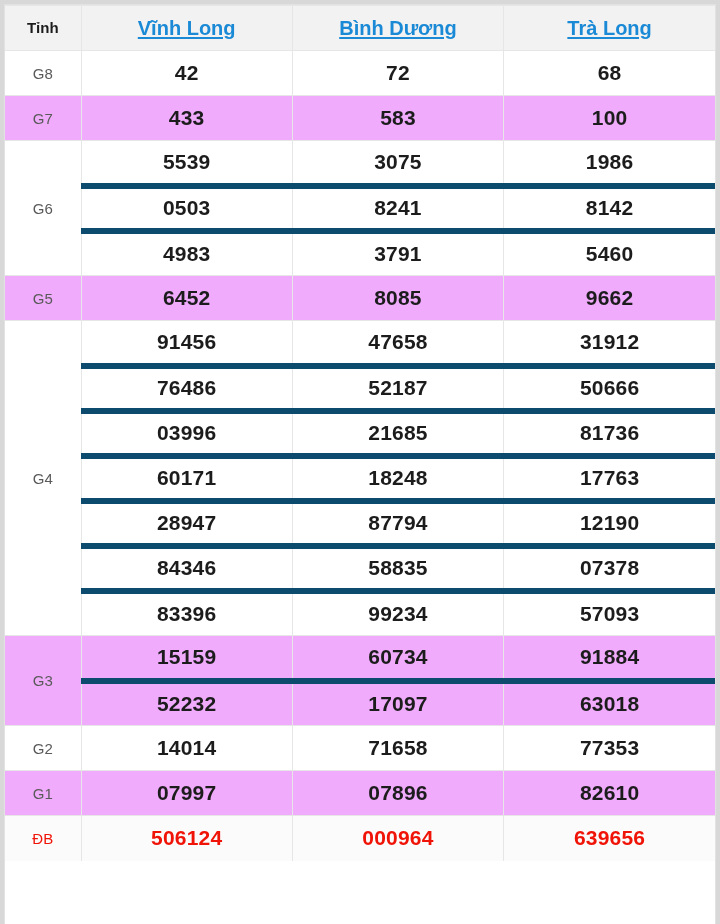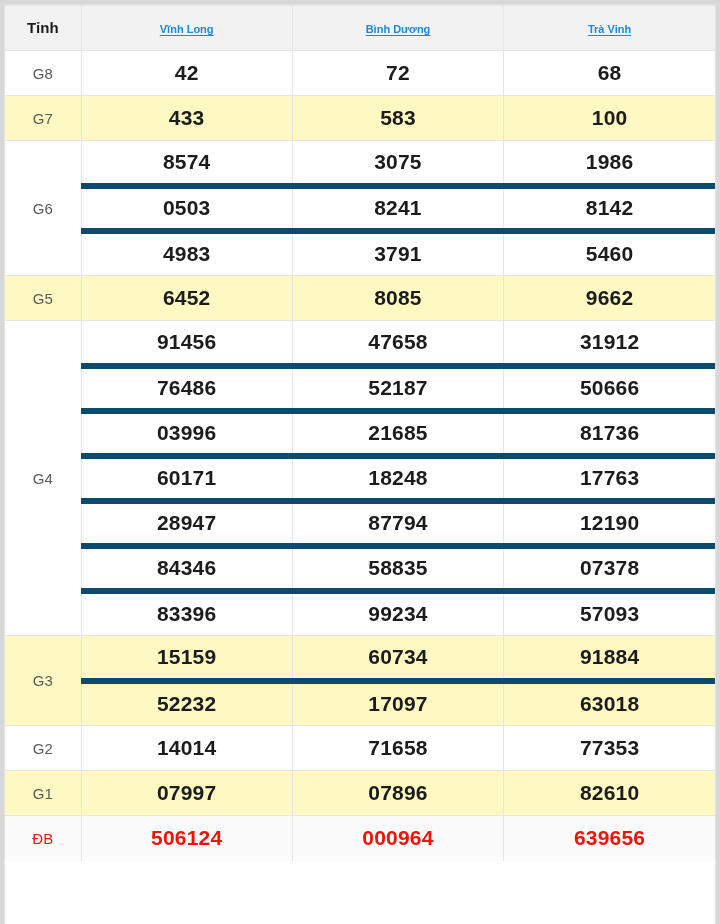--- a/index.html
+++ b/index.html
@@ -96,21 +96,21 @@
   }
 
   .th-label {
     color: #1c1c1c;
     font-size: 15px;
     font-weight: bold;
   }
 
   .th-prov {
     color: #1b8ad6;
-    font-size: 11px;
+    font-size: 20px;
     font-weight: bold;
     text-decoration: underline;
     text-underline-offset: 2px;
     cursor: pointer;
     margin-top: 27px;
   }
 
   td.lbl {
     color: #5a5a5a;
     font-size: 15px;
@@ -125,21 +125,21 @@
     font-weight: bold;
     height: 45px;
     letter-spacing: .2px;
   }
 
   
   tr.sub td.num { border-top: 6px solid #0c4a6e; }
   tr.grp-first td.num { border-top: 1px solid #e6e6e6; }
 
   
-  tr.stripe td, tr.stripe td.lbl { background: #fef9c3; }
+  tr.stripe td, tr.stripe td.lbl { background: #f0abfc; }
   tr.plain  td, tr.plain  td.lbl { background: #ffffff; }
 
   
   tr.db td.num {
     color: #f01408;
     background: #fbfbfb;
   }
   tr.db td.lbl {
     color: #f01408;
     background: #fbfbfb;
@@ -166,40 +166,40 @@
           <th>
             <span class="th-label">Tỉnh</span>
           </th>
           <th>
             <span class="th-prov">Vĩnh Long</span>
           </th>
           <th>
             <span class="th-prov">Bình Dương</span>
           </th>
           <th>
-            <span class="th-prov">Trà Vinh</span>
+            <span class="th-prov">Trà Long</span>
           </th>
         </tr>
       </thead>
       <tbody id="tbody">
           <tr class="plain grp-first">
             <td class="lbl" rowspan="1">G8</td>
             <td class="num">42</td>
             <td class="num">72</td>
             <td class="num">68</td>
           </tr>
           <tr class="stripe grp-first">
             <td class="lbl" rowspan="1">G7</td>
             <td class="num">433</td>
             <td class="num">583</td>
             <td class="num">100</td>
           </tr>
           <tr class="plain grp-first">
             <td class="lbl" rowspan="3">G6</td>
-            <td class="num">8574</td>
+            <td class="num">5539</td>
             <td class="num">3075</td>
             <td class="num">1986</td>
           </tr>
           <tr class="plain sub">
             <td class="num">0503</td>
             <td class="num">8241</td>
             <td class="num">8142</td>
           </tr>
           <tr class="plain sub">
             <td class="num">4983</td>

